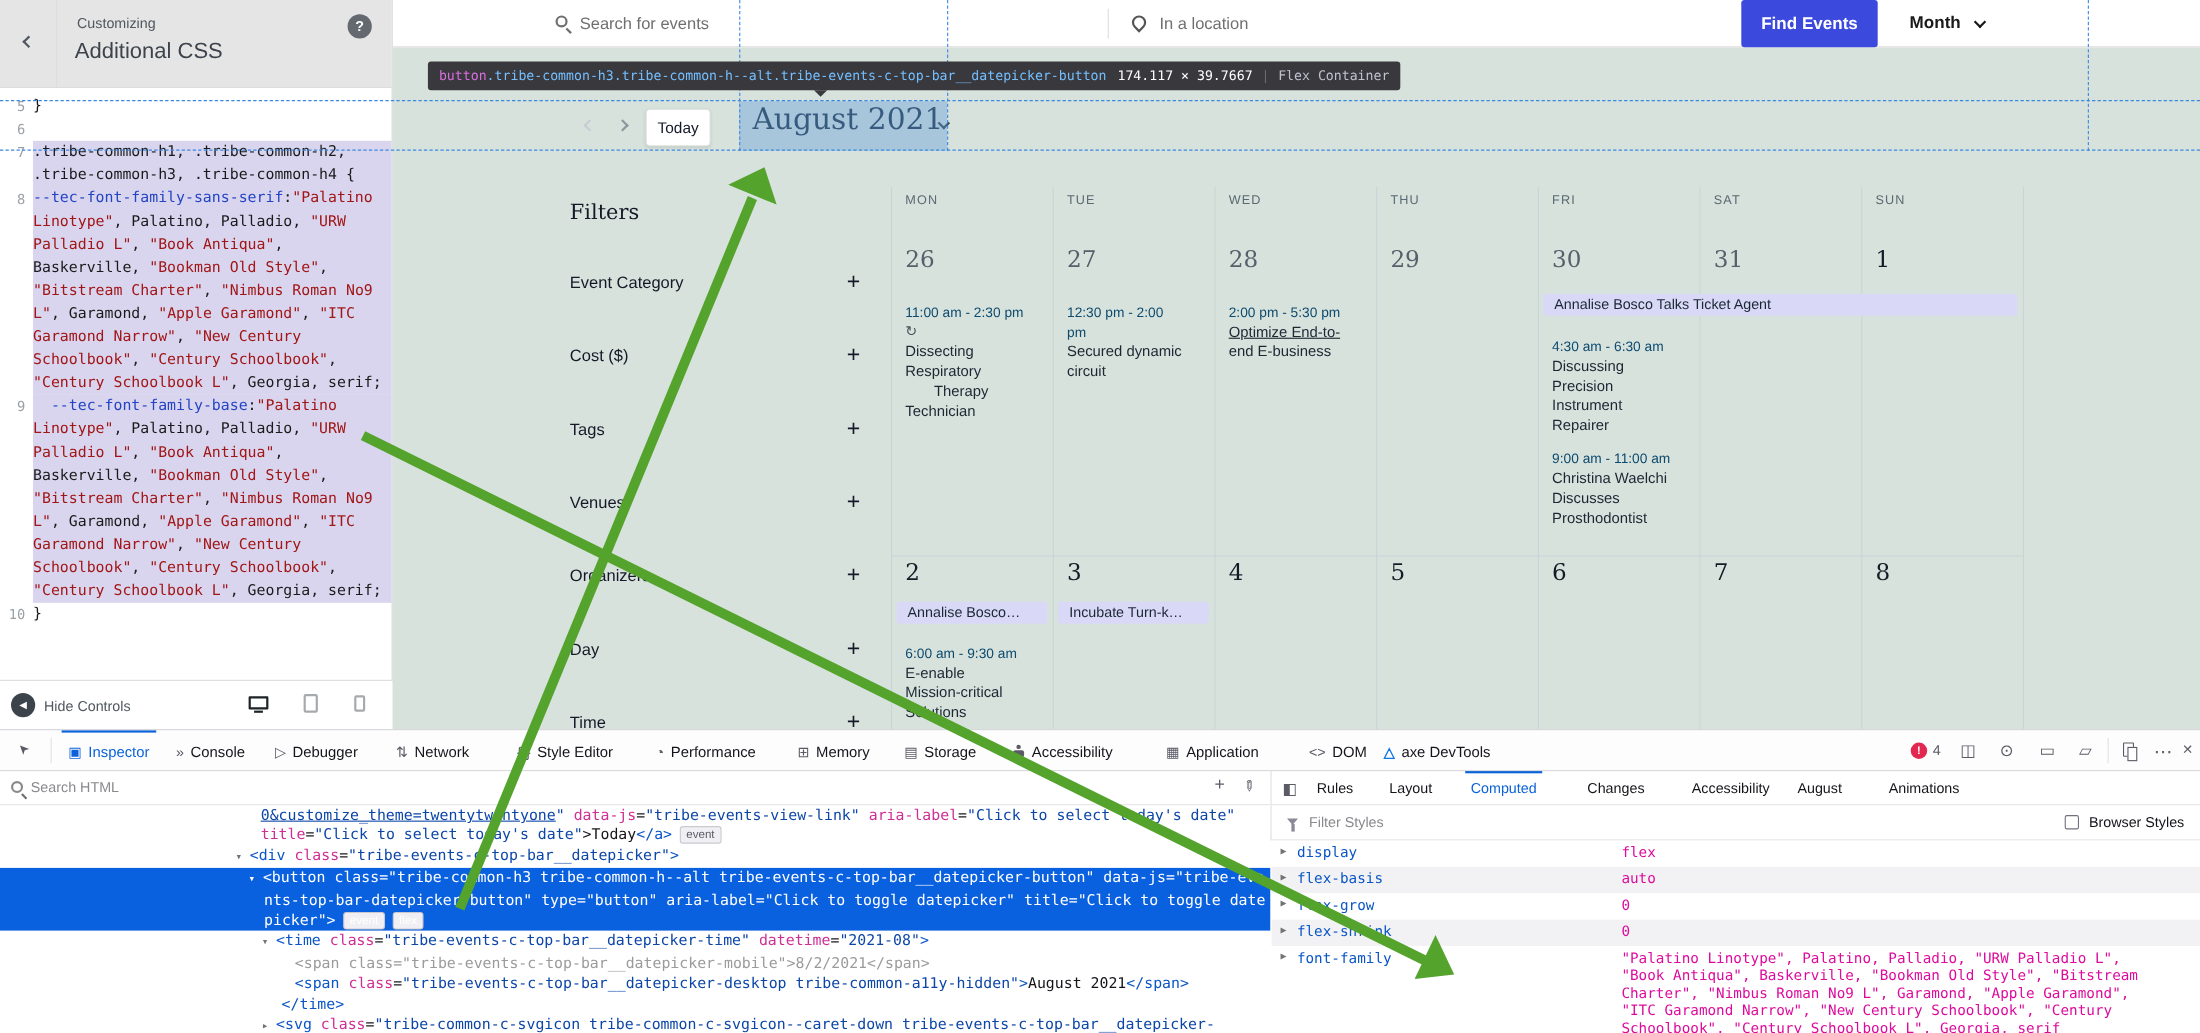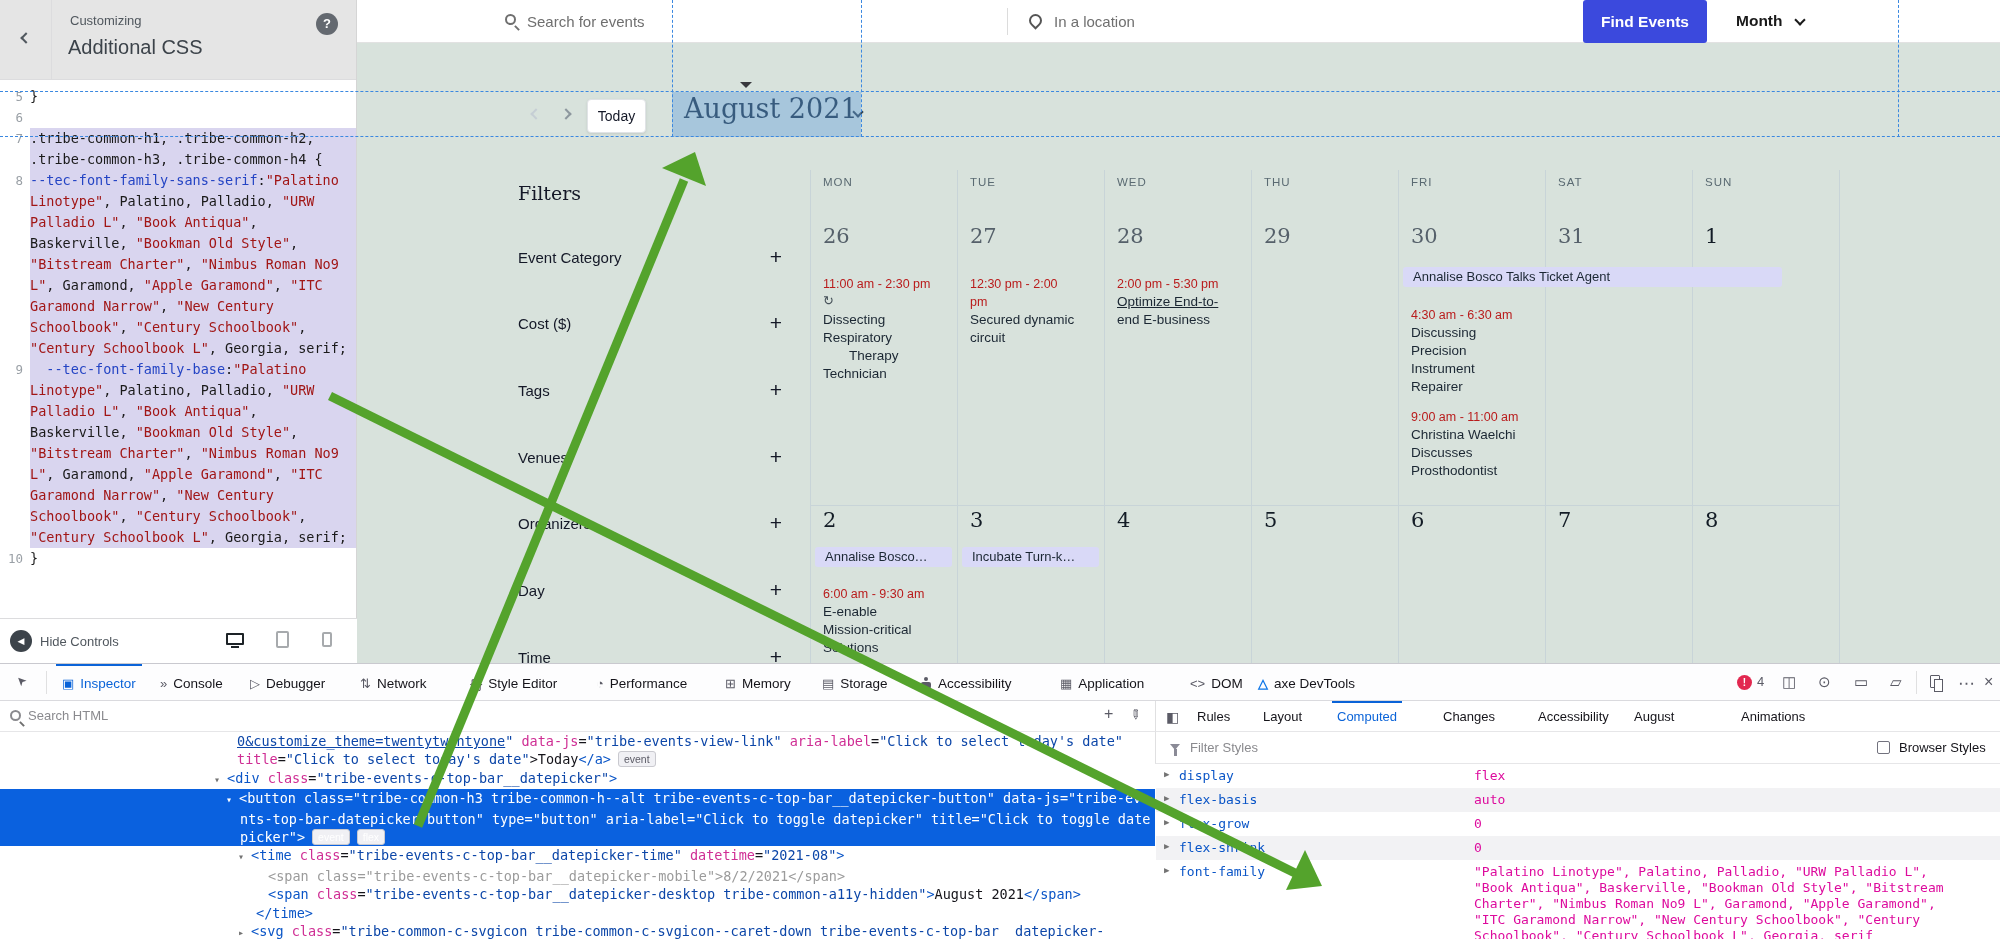--- a/index.html
+++ b/index.html
@@ -50,21 +50,21 @@
   .filt-row { position:absolute; left:161px; width:264px; height:30px; cursor:pointer; }
   .filt-label { position:absolute; left:0; top:0; font-size:15px; color:#141827; }
   .filt-plus { position:absolute; right:0; top:-4px; font-size:21px; font-weight:300; color:#141827; }
 
   
   .gridline-v { position:absolute; top:170px; width:1px; height:493px; background:#c8d4d8; }
   .gridline-h { position:absolute; left:453px; top:505px; width:1030px; height:1px; background:#c8d4d8; }
   .dow { position:absolute; top:176px; font-size:11.5px; letter-spacing:1px; color:#5a6a72; }
   .day-num { position:absolute; font-family:"DejaVu Serif","Liberation Serif",serif; font-size:21px; }
   .day-num.om { color:#55606a; } .day-num.cm { color:#131c26; }
-  .ev-time { position:absolute; font-size:12.5px; color:#b91c1c; line-height:18px; }
+  .ev-time { position:absolute; font-size:12.5px; color:#0c4a6e; line-height:18px; }
   .ev-title { position:absolute; font-size:13.5px; color:#1b2733; line-height:18px; cursor:pointer; }
   .ev-rec { position:absolute; font-size:13px; color:#47525a; }
   .ev-bar { position:absolute; height:20px; background:#d9d9f7; border-radius:3px; font-size:13px; color:#1b2733; line-height:20px; padding-left:10px; overflow:hidden; cursor:pointer; }
 
   
   .ovl-h { position:absolute; height:0; border-top:1.5px dashed #3b88e0; z-index:40; }
   .ovl-v { position:absolute; width:0; border-left:1.5px dashed #3b88e0; z-index:40; }
   .ovl-fill { position:absolute; left:672px; top:92px; width:189px; height:45px; background:rgba(99,160,220,.42); z-index:39; }
   .tooltip { position:absolute; left:389px; top:56px; height:26px; background:#38383d; border-radius:3px; z-index:45; display:flex; align-items:center; padding:0 10px; font-family:"DejaVu Sans Mono", monospace; font-size:12px; white-space:nowrap; }
   .tt-tag { color:#d96ee0; } .tt-cls { color:#75bfff; }
@@ -248,21 +248,21 @@
         <div class="dow" style="left: 1054px;">FRI</div>
         <div class="dow" style="left: 1201px;">SAT</div>
         <div class="dow" style="left: 1348px;">SUN</div>
         <div class="day-num om" style="left: 466px; top: 224px;">26</div>
         <div class="day-num om" style="left: 613px; top: 224px;">27</div>
         <div class="day-num om" style="left: 760px; top: 224px;">28</div>
         <div class="day-num om" style="left: 907px; top: 224px;">29</div>
         <div class="day-num om" style="left: 1054px; top: 224px;">30</div>
         <div class="day-num om" style="left: 1201px; top: 224px;">31</div>
         <div class="day-num cm" style="left: 1348px; top: 224px;">1</div>
-        <div class="ev-bar" style="left: 1046px; top: 267px; width: 379px;">Annalise Bosco Talks Ticket Agent</div>
+        <div class="ev-bar" style="left: 1046px; top: 267px; width: 431px;">Annalise Bosco Talks Ticket Agent</div>
         <div class="ev-time" style="left: 466px; top: 275px;">11:00 am - 2:30 pm</div>
         <div class="ev-rec" style="left: 466px; top: 293px;">↻</div>
         <div class="ev-title" style="left: 466px; top: 311px;">Dissecting</div>
         <div class="ev-title" style="left: 466px; top: 329px;">Respiratory</div>
         <div class="ev-title" style="left: 492px; top: 347px;">Therapy</div>
         <div class="ev-title" style="left: 466px; top: 365px;">Technician</div>
         <div class="ev-time" style="left: 613px; top: 275px;">12:30 pm - 2:00</div>
         <div class="ev-time" style="left: 613px; top: 293px;">pm</div>
         <div class="ev-title" style="left: 613px; top: 311px;">Secured dynamic</div>
         <div class="ev-title" style="left: 613px; top: 329px;">circuit</div>
@@ -294,20 +294,27 @@
       </div>
 </div>
 
 <div class="ovl-h" style="left:0; top:91px;  width:2000px;"></div>
 <div class="ovl-h" style="left:0; top:136px; width:2000px;"></div>
 <div class="ovl-v" style="left:672px;  top:0; height:137px;"></div>
 <div class="ovl-v" style="left:861px;  top:0; height:137px;"></div>
 <div class="ovl-v" style="left:1898px; top:0; height:137px;"></div>
 <div class="ovl-fill"></div>
 
+<div class="tooltip">
+  <span class="tt-tag">button</span>
+      <span class="tt-cls">.tribe-common-h3.tribe-common-h--alt.tribe-events-c-top-bar__datepicker-button</span>
+  <span class="tt-dim">174.117 × 39.7667</span>
+  <span class="tt-sep">|</span>
+  <span class="tt-badge">Flex Container</span>
+</div>
 <div class="tt-notch"></div>
 
 <div id="devtools">
   <div class="dt-tabs">
     <span style="position:absolute; left:16px; top:10px;" class="ic-picker">➤</span>
     <span class="dt-sep" style="left:46px;"></span>
     <div id="dt-tab-slots">
           <div class="dt-tab active" style="left: 62px;">
             <span class="dt-icn" style="color: rgb(10, 99, 216);">▣</span>
             <span>Inspector</span>
@@ -378,21 +385,21 @@
 
   <div class="dt-sub-right">
     <span style="position:absolute; left:10px; top:8px; font-size:14px; color:#5b5b66;">◧</span>
     <div id="sb-tab-slots">
           <div class="sb-tab" style="left: 41px;">Rules</div>
           <div class="sb-tab" style="left: 107px;">Layout</div>
           <div class="sb-tab active" style="left: 181px;">Computed</div>
           <div class="sb-tab" style="left: 287px;">Changes</div>
           <div class="sb-tab" style="left: 382px;">Accessibility</div>
           <div class="sb-tab" style="left: 478px;">August</div>
-          <div class="sb-tab" style="left: 561px; margin-left: 24px;">Animations</div>
+          <div class="sb-tab" style="left: 561px;">Animations</div>
         </div>
   </div>
 
   <div class="filter-row">
     <span class="ic-funnel" style="left:14px; top:12px;"></span>
     <div class="filter-ph">Filter Styles</div>
     <div class="bs-box"></div>
     <div class="bs-label">Browser Styles</div>
   </div>
 

